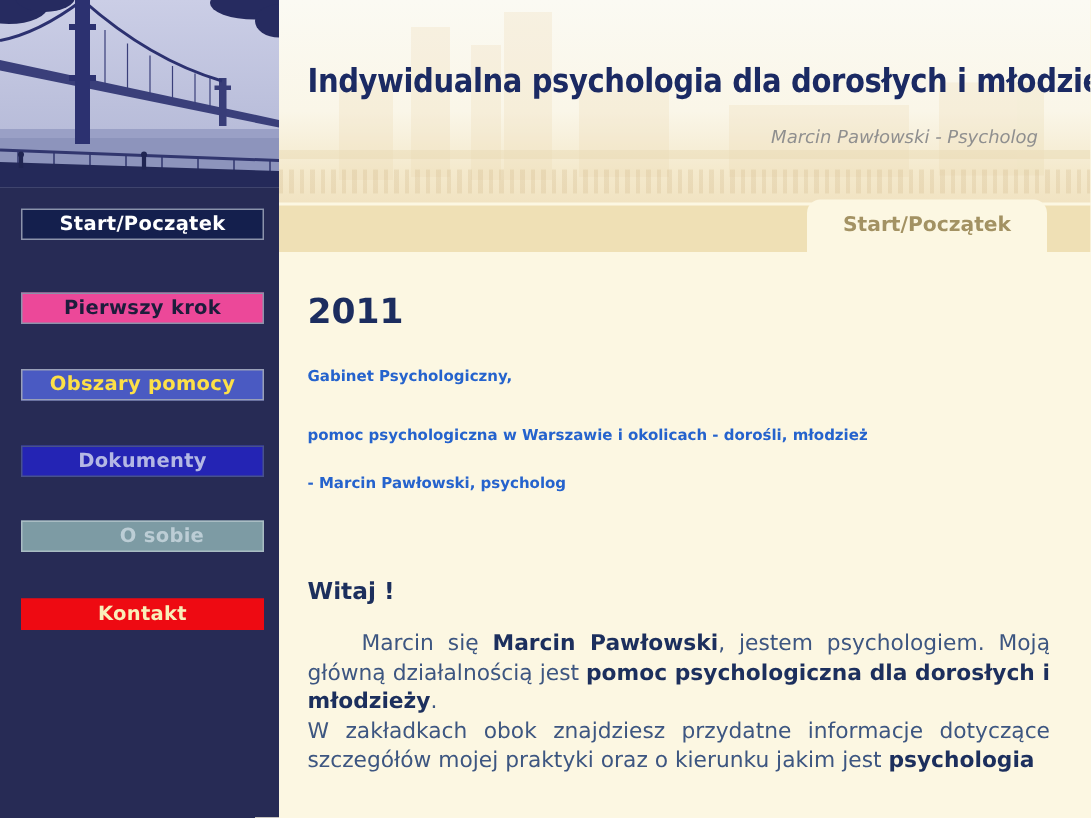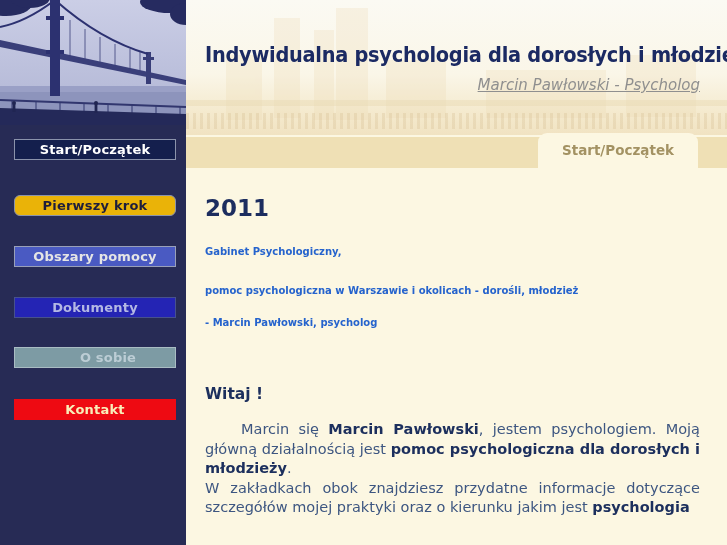--- a/index.html
+++ b/index.html
@@ -35,22 +35,22 @@
   .rail-texture{
     position:absolute;left:0;bottom:6px;width:100%;height:16px;opacity:.45;
     background:repeating-linear-gradient(90deg,rgba(205,178,130,.55) 0 3px,rgba(0,0,0,0) 3px 7px);
   }
   .page-title{
     position:absolute;left:19px;top:42px;margin:0;white-space:nowrap;
     font-size:22px;font-weight:bold;color:#1b2a63;
     transform:scaleX(.88);transform-origin:left center;letter-spacing:-.3px;
   }
   .subtitle{
-    position:absolute;right:27px;top:76px;margin:0;
-    font-size:15px;font-style:italic;color:#8f8f8f;font-weight:500;text-decoration:underline;
+    position:absolute;right:27px;top:76px;margin:8px;
+    font-size:12px;font-style:italic;color:#8f8f8f;font-weight:500;
   }
   .tabband{position:absolute;left:0;top:137px;width:541px;height:31px;background:#efe0b5;}
   .tab{
     position:absolute;right:29px;top:133px;width:160px;height:35px;line-height:35px;
     background:#fcf7e2;border-radius:9px 9px 0 0;text-align:center;
     font-size:13.5px;font-weight:bold;color:#a39263;cursor:pointer;
   }
   .content{position:absolute;left:0;top:168px;width:541px;height:377px;box-sizing:border-box;
     padding:0 27px 0 19px;overflow:hidden;}
   .year{
@@ -123,22 +123,22 @@
 
     <g fill="#262b60">
       <ellipse cx="6" cy="4" rx="26" ry="12"></ellipse>
       <ellipse cx="30" cy="-2" rx="20" ry="10"></ellipse>
       <ellipse cx="170" cy="2" rx="30" ry="11"></ellipse>
       <ellipse cx="186" cy="14" rx="16" ry="11"></ellipse>
     </g>
   </svg>
 
   <div class="nav-btn" style="background: rgb(20, 31, 77); color: rgb(255, 255, 255); border-color: rgb(139, 147, 171);">Start/Początek</div>
-  <div class="nav-btn" style="background: #eab308; color: rgb(29, 29, 60); border-color: rgb(139, 147, 171); border-radius: 6px;">Pierwszy krok</div>
-  <div class="nav-btn" style="background: rgb(74, 90, 194); color: #e5e5e5; border-color: rgb(153, 160, 184); text-align: center;">Obszary pomocy</div>
+  <div class="nav-btn" style="background: #ec4899; color: rgb(29, 29, 60); border-color: rgb(139, 147, 171);">Pierwszy krok</div>
+  <div class="nav-btn" style="background: rgb(74, 90, 194); color: #fde047; border-color: rgb(153, 160, 184); text-align: center;">Obszary pomocy</div>
   <div class="nav-btn" style="background: rgb(36, 36, 180); color: rgb(180, 184, 228); border-color: rgb(71, 81, 140);">Dokumenty</div>
   <div class="nav-btn" style="background: rgb(125, 155, 164); color: rgb(188, 205, 213); border-color: rgb(169, 188, 195); padding-left: 26px;">O sobie</div>
   <div class="nav-btn" style="background: rgb(238, 10, 18); color: rgb(249, 239, 185); border-color: rgb(238, 10, 18);">Kontakt</div>
 </div>
 
 <div class="main">
 
   <div class="header">
     <svg class="skyline" viewBox="0 0 541 135" preserveAspectRatio="none">
       <g fill="#e8d6ae" opacity=".45">

